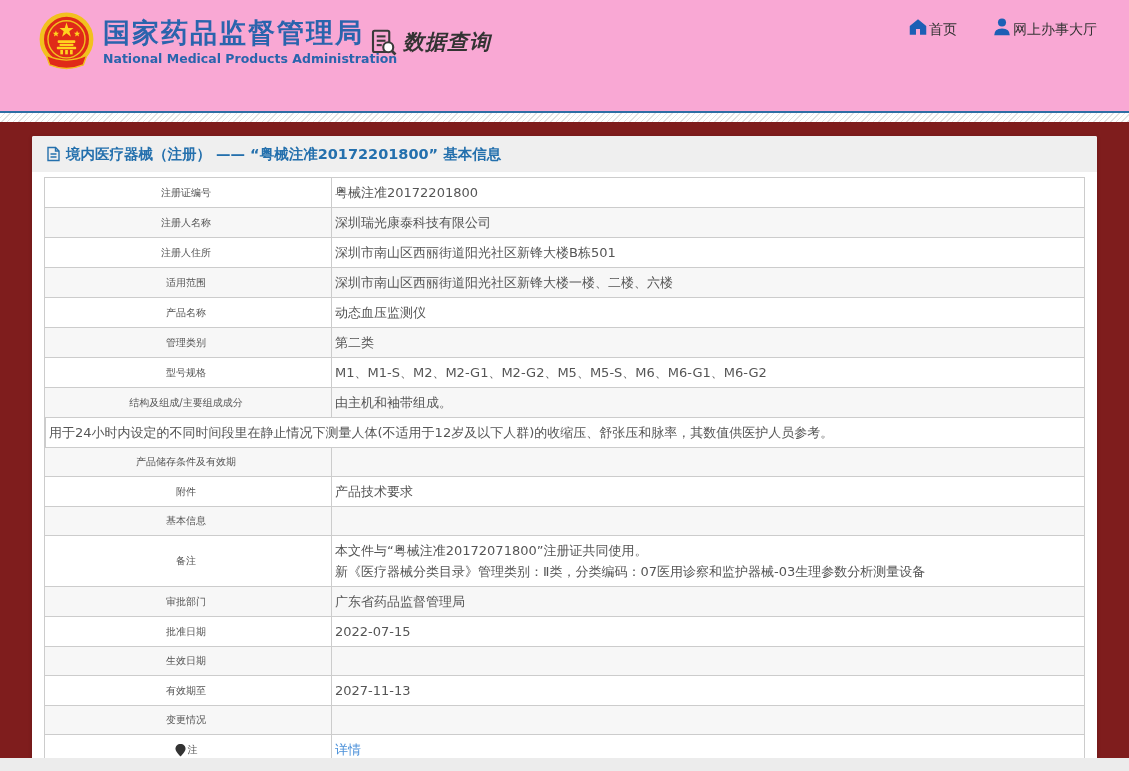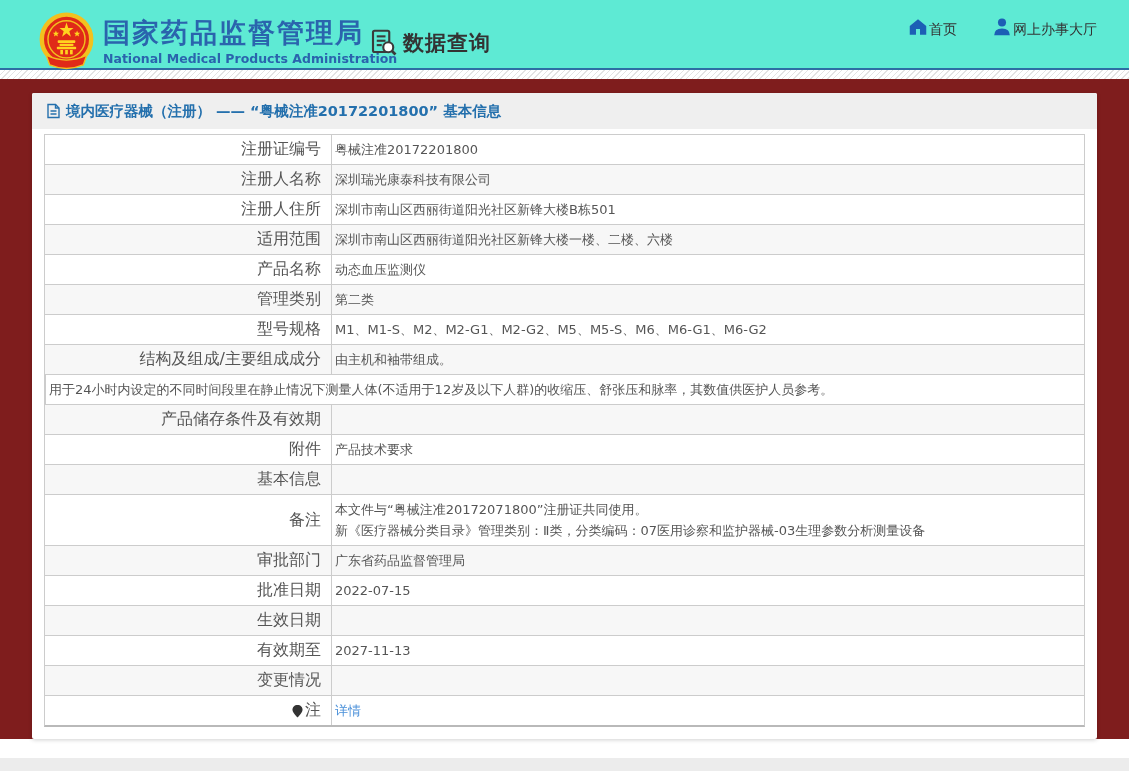--- a/index.html
+++ b/index.html
@@ -13,27 +13,27 @@
     --border-gray:#cccccc;
     --alt-row:#f7f7f7;
     --crumb-bg:#efefef;
     --footer-bg:#ececec;
   }
   *{margin:0;padding:0;box-sizing:border-box;}
   html,body{width:1129px;height:771px;overflow:hidden;}
   body{font-family:"DejaVu Sans","Liberation Sans",sans-serif;background:#ffffff;position:relative;}
 
   
-  .header{height:68px;background:#5eead4;position:relative;}
+  .header{height:111px;background:#f9a8d4;position:relative;}
   .logo-wrap{position:absolute;left:38px;top:12px;display:flex;align-items:center;}
   .emblem{width:57px;height:60px;flex:0 0 auto;}
   .title-block{margin-left:8px;}
   .site-title{color:var(--brand-blue);font-size:27px;font-weight:bold;letter-spacing:2px;line-height:30px;}
   .site-subtitle{color:var(--brand-blue);font-size:12.5px;margin-top:3px;font-weight:bold;}
-  .query-wrap{position:absolute;left:368px;top:27px;display:flex;align-items:flex-end;color:var(--text-dark);}
+  .query-wrap{position:absolute;left:368px;top:27px;display:flex;align-items:center;color:var(--text-dark);font-style:italic;}
   .query-icon{width:30px;height:30px;margin-right:5px;}
   .query-label{font-size:21px;font-weight:600;letter-spacing:1px;}
   .nav{position:absolute;right:32px;top:16px;display:flex;gap:34px;}
   .nav-item{display:flex;flex-direction:row;align-items:center;cursor:pointer;}
   .nav-icon{width:22px;height:22px;margin-bottom:6px;}
   .nav-label{font-size:14px;color:var(--text-dark);}
 
   
   .blue-line{height:2px;background:var(--line-blue);}
   .hatch{height:9px;background:repeating-linear-gradient(135deg,#ffffff 0 3px,#e3e3e3 3px 4px);}
@@ -43,22 +43,22 @@
   .card{width:1065px;margin:0 0 0 32px;background:#fff;border-radius:2px;
         box-shadow:0 1px 4px rgba(0,0,0,.18);overflow:hidden;}
   .crumb-bar{height:36px;background:var(--crumb-bg);display:flex;align-items:center;padding:0 14px;}
   .crumb-icon{width:15px;height:16px;margin-right:5px;flex:0 0 auto;}
   .crumb-text{color:var(--crumb-blue);font-size:14.5px;font-weight:600;}
 
   .info-table{margin:5px 12px 12px 12px;border:1px solid var(--border-gray);border-bottom:2px solid #b9b9b9;}
   .t-row{display:flex;min-height:29px;border-bottom:1px solid var(--border-gray);background:#fff;}
   .t-row:last-child{border-bottom:none;}
   .t-row.alt{background:var(--alt-row);}
-  .t-label{width:286px;flex:0 0 auto;display:flex;align-items:center;justify-content:flex-end;
-           padding:4px 10px 4px 6px;font-size:16px;color:var(--text-table);text-align:right;}
+  .t-label{width:286px;flex:0 0 auto;display:flex;align-items:center;justify-content:center;
+           padding:4px 10px 4px 6px;font-size:10px;color:var(--text-table);text-align:right;}
   .t-value{flex:1;display:flex;flex-direction:column;justify-content:center;
            border-left:1px solid var(--border-gray);padding:4px 14px 4px 3px;
            font-size:13px;color:var(--text-table);line-height:21px;}
   .t-value a{color:var(--link-blue);text-decoration:none;cursor:pointer;}
   .pin{width:11px;height:13px;margin-right:2px;position:relative;top:1px;}
 
   .page-footer{position:absolute;left:0;bottom:0;width:100%;height:13px;background:var(--footer-bg);}
 </style>
 </head>
 <body>

